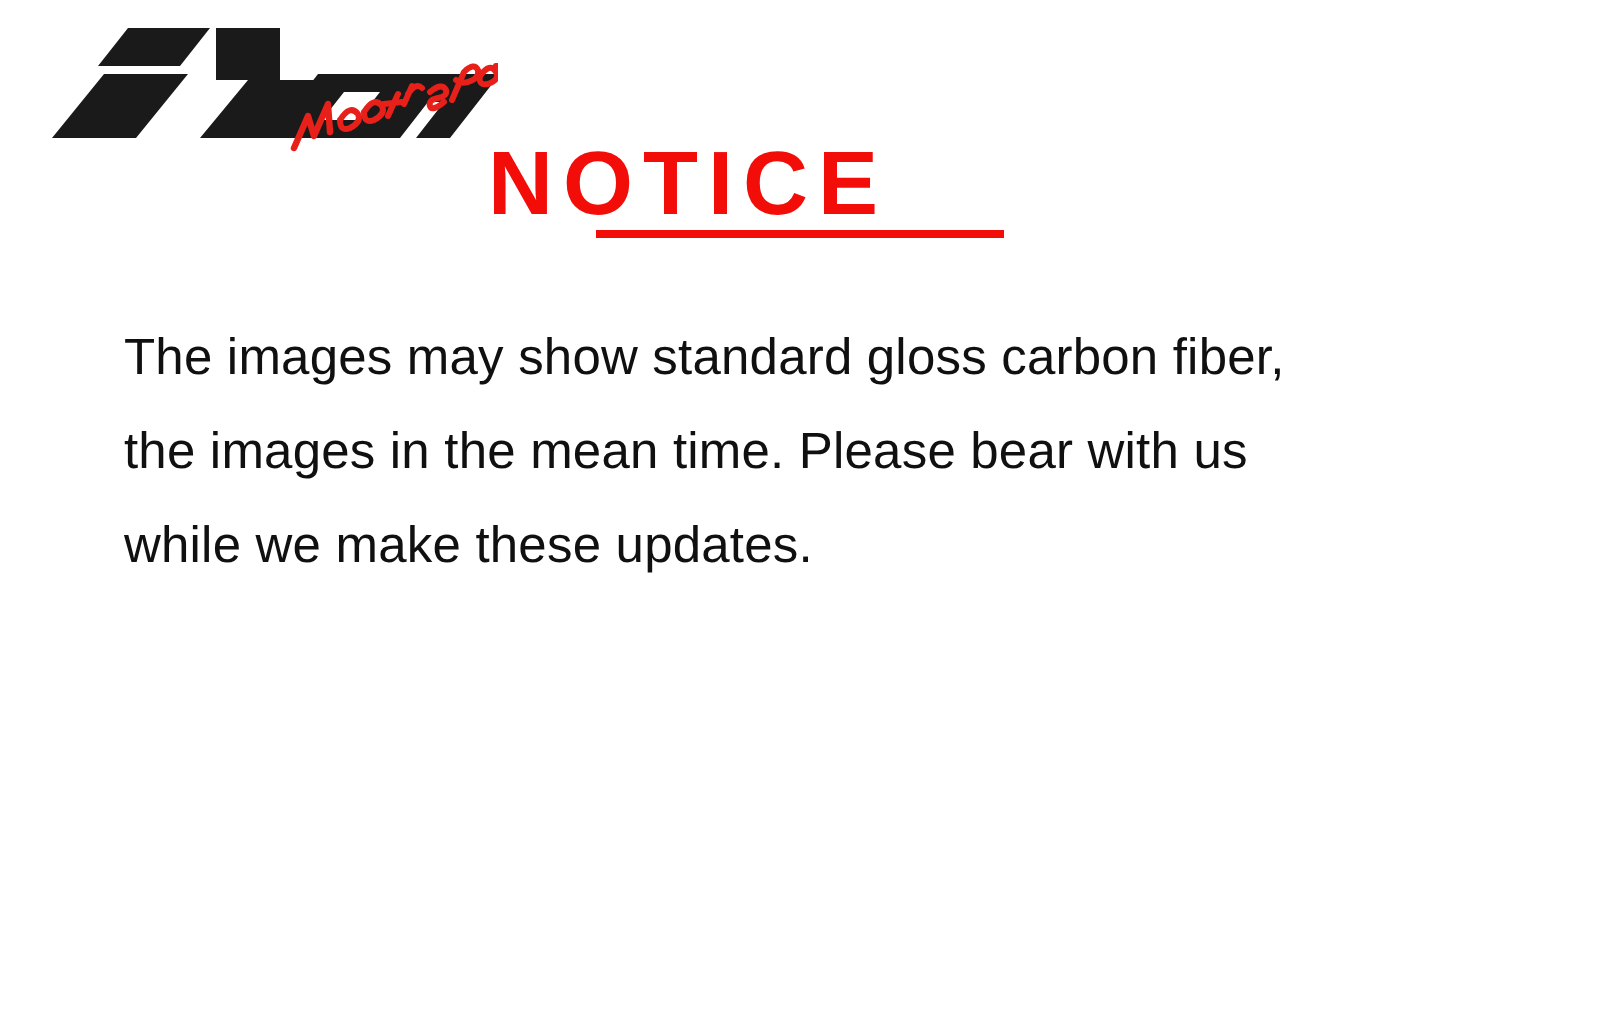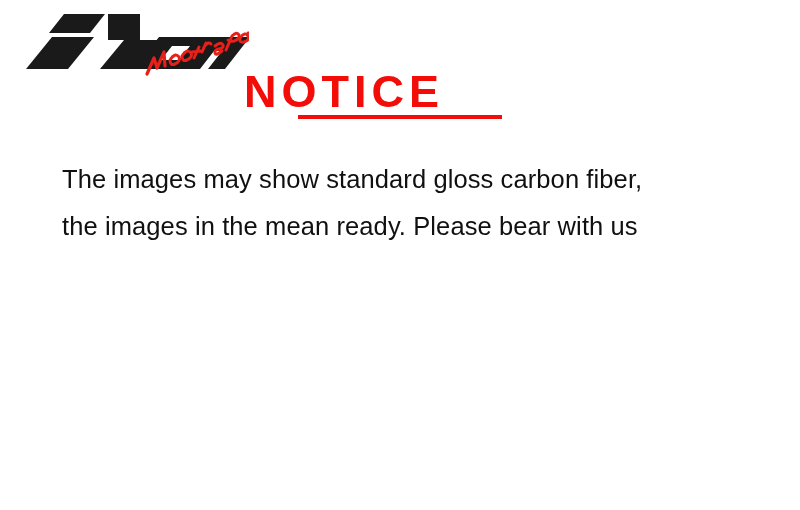--- a/index.html
+++ b/index.html
@@ -117,17 +117,20 @@
 
 <div id="notice-body">
 
   <p class="para" id="para-1-line-1">
     <span>The images may show standard gloss carbon fiber,</span>
   </p>
 
 
 
   <p class="para" id="para-2-line-2">
-    <span>the images in the mean ready. Please bear with us</span>
+    <span>the images in the mean time. Please bear with us</span>
   </p>
 
+  <p class="para" id="para-2-line-3">
+    <span>while we make these updates.</span>
+  </p>
 
 </div>
 
 </body></html>

